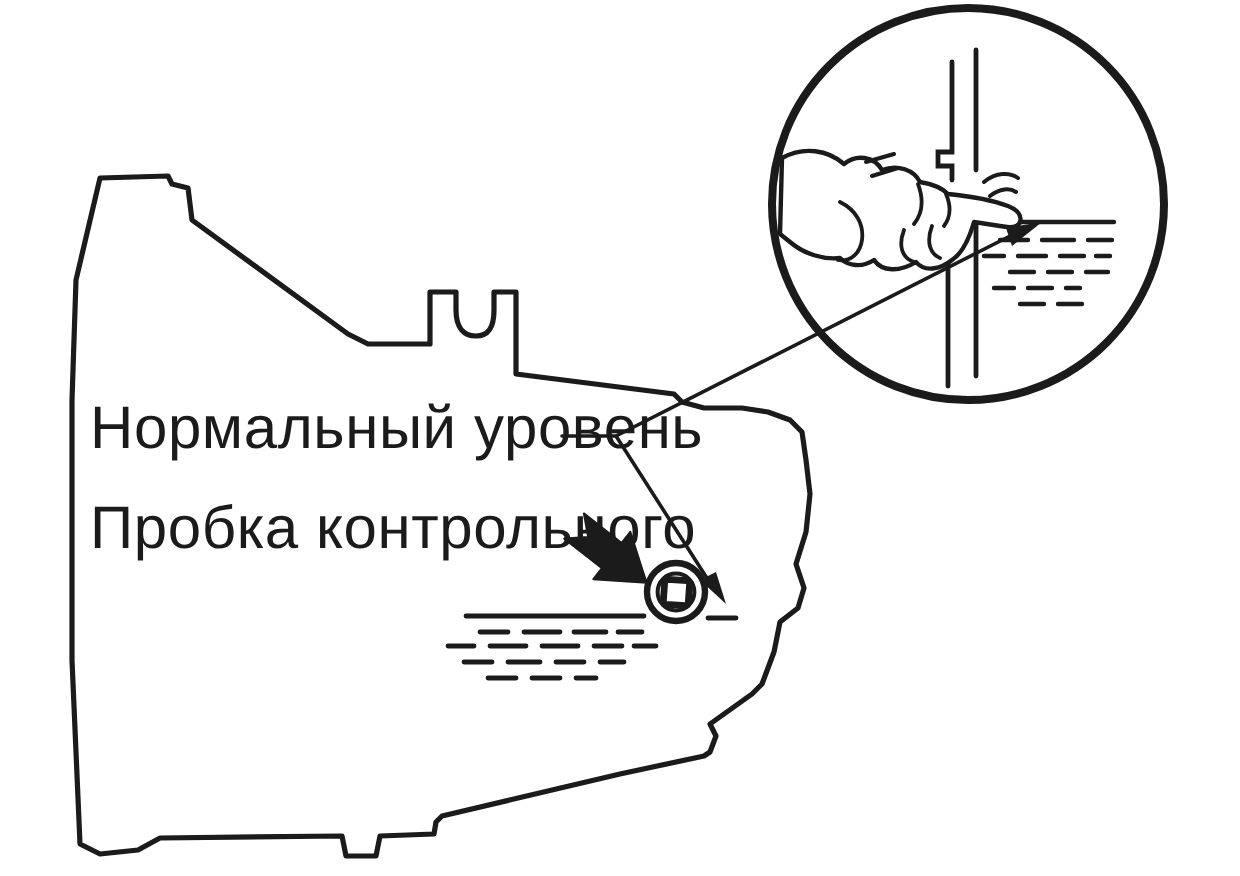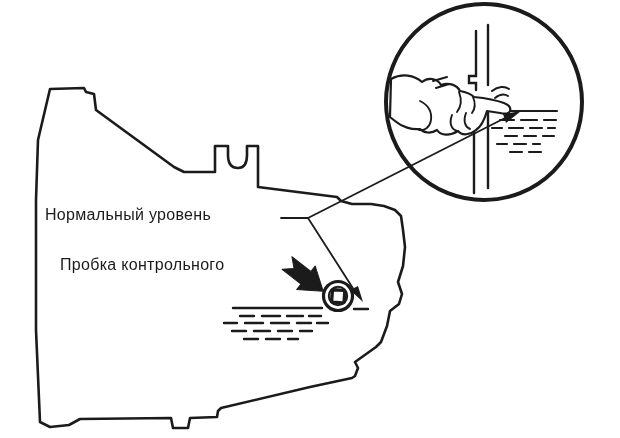--- a/index.html
+++ b/index.html
@@ -4,25 +4,25 @@
 <style>
   :root { --ink:#1b1b1b; --paper:#ffffff; }
   * { margin:0; padding:0; box-sizing:border-box; }
   html,body { width:620px; height:438px; background:var(--paper); overflow:hidden; }
   .stage {
     position:relative; width:620px; height:438px; background:var(--paper);
     font-family:"Liberation Sans", sans-serif;
   }
   svg { position:absolute; left:0; top:0; color:var(--ink); }
   .label {
-    position:absolute; color:var(--ink); font-size:16px; letter-spacing:.3px;
+    position:absolute; color:var(--ink); font-size:30px; letter-spacing:.3px;
     line-height:25px; white-space:nowrap; user-select:none;
   }
   #label-normal-level { left:45px; top:202px; }
-  #label-plug { left:60px; top:252px; }
+  #label-plug { left:45px; top:252px; }
 </style>
 </head>
 <body>
 
 <div class="stage">
 
   <svg width="620" height="438" viewBox="0 0 620 438">
 
     <path d="M50,89 L84,88 L86,92 L94,94 L96,110
          L174,167 L184,172 L215,172 L215,146

